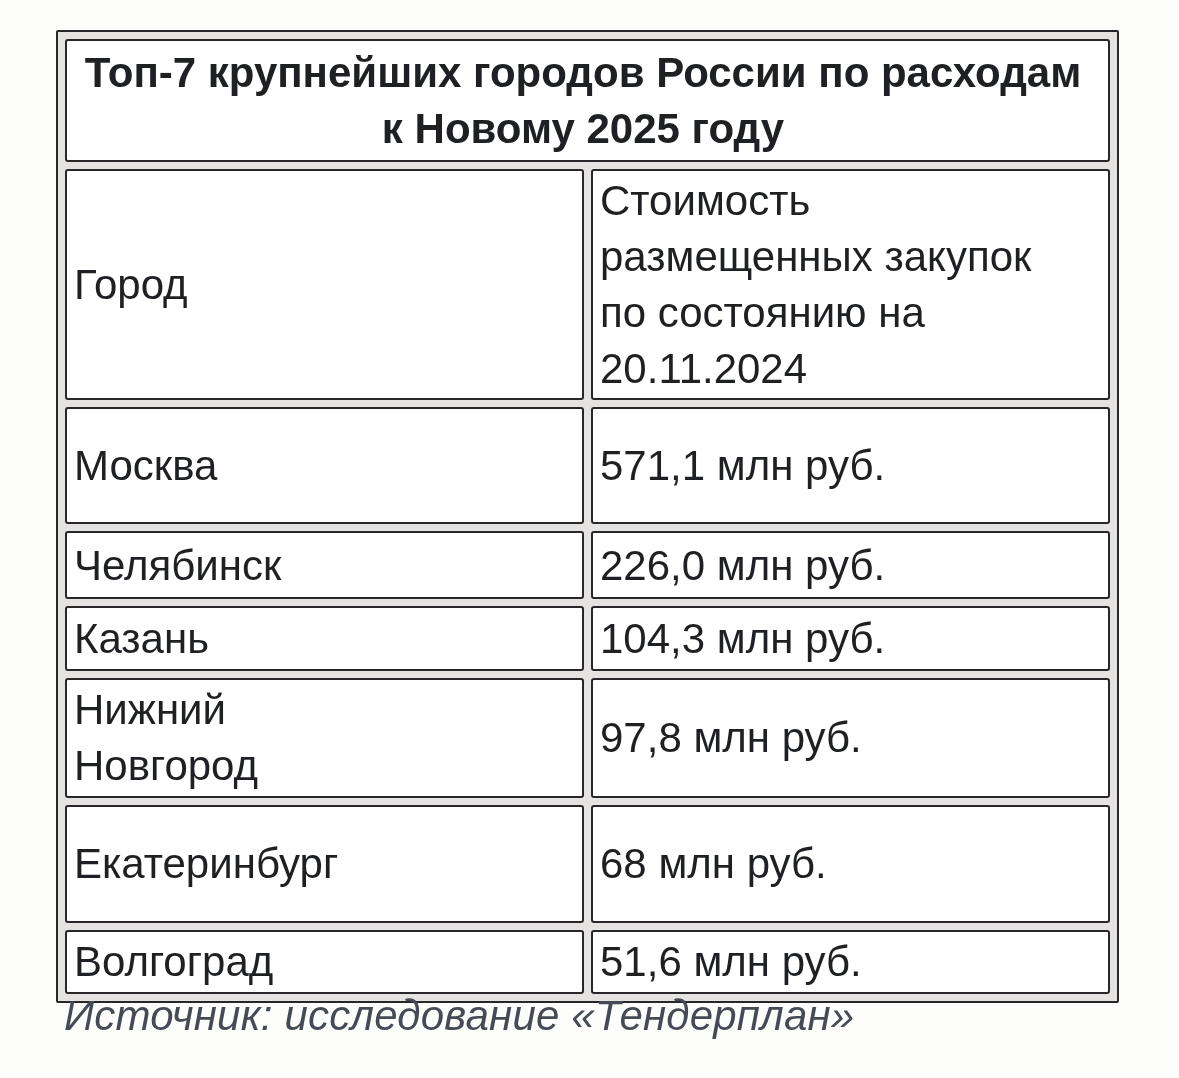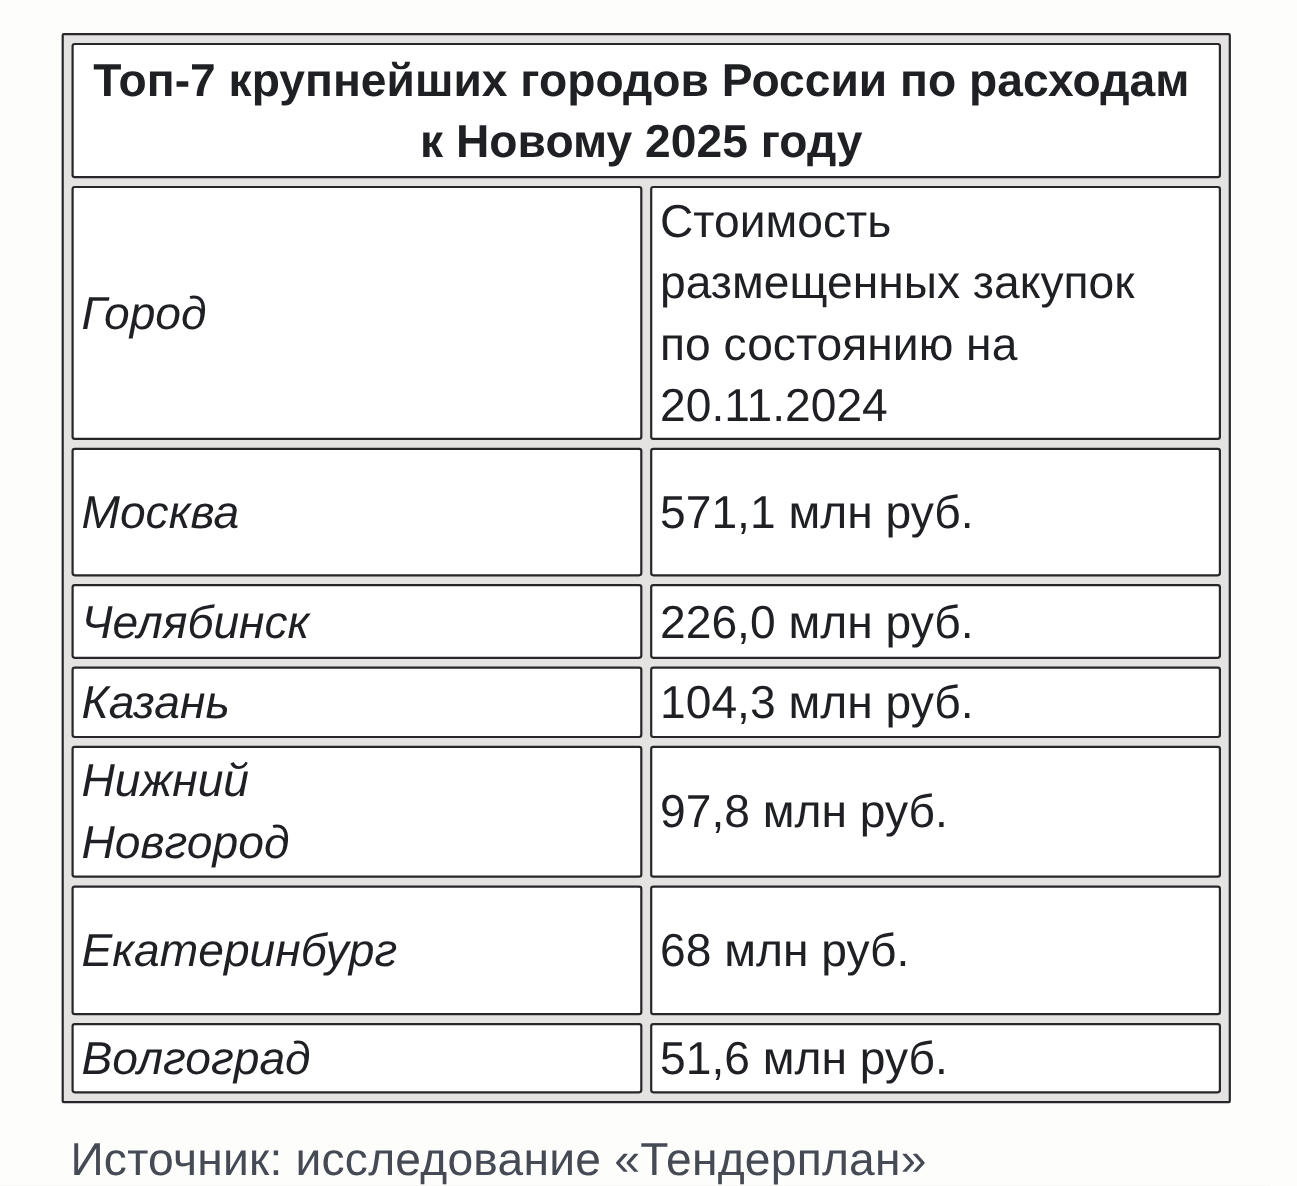--- a/index.html
+++ b/index.html
@@ -36,42 +36,43 @@
     border-radius:3px;
     background:var(--c-cell);
     vertical-align:middle;
     font-size:42px;
     line-height:1.33;
     padding:2px 16px 2px 7px;
     color:var(--c-text);
     white-space:pre-line;
     overflow:hidden;
   }
-  .col-city{width:284px;font-style:italic;}
+  .col-city{width:284px;}
   .title-cell{
     height:123px;
     text-align:center;
     font-weight:bold;
     font-size:40px;
     line-height:1.44;
     padding:4px 16px;
   }
   .header-row td{height:122px;}
   tbody tr:nth-child(1) td{height:117px;}
   tbody tr:nth-child(2) td{height:68px;}
   tbody tr:nth-child(3) td{height:65px;}
   tbody tr:nth-child(4) td{height:52px;}
   tbody tr:nth-child(5) td{height:118px;}
   tbody tr:nth-child(6) td{height:60px;}
   tbody tr:nth-child(7) td{height:66px;}
   .source{
     position:absolute;
     left:64px;
-    top:1030px;
+    top:992px;
     font-size:42px;
+    font-style:italic;
     color:var(--c-source);
     letter-spacing:0.2px;
   }
 </style>
 </head>
 <body>
 
 <table class="data-table">
   <thead>
     <tr>

